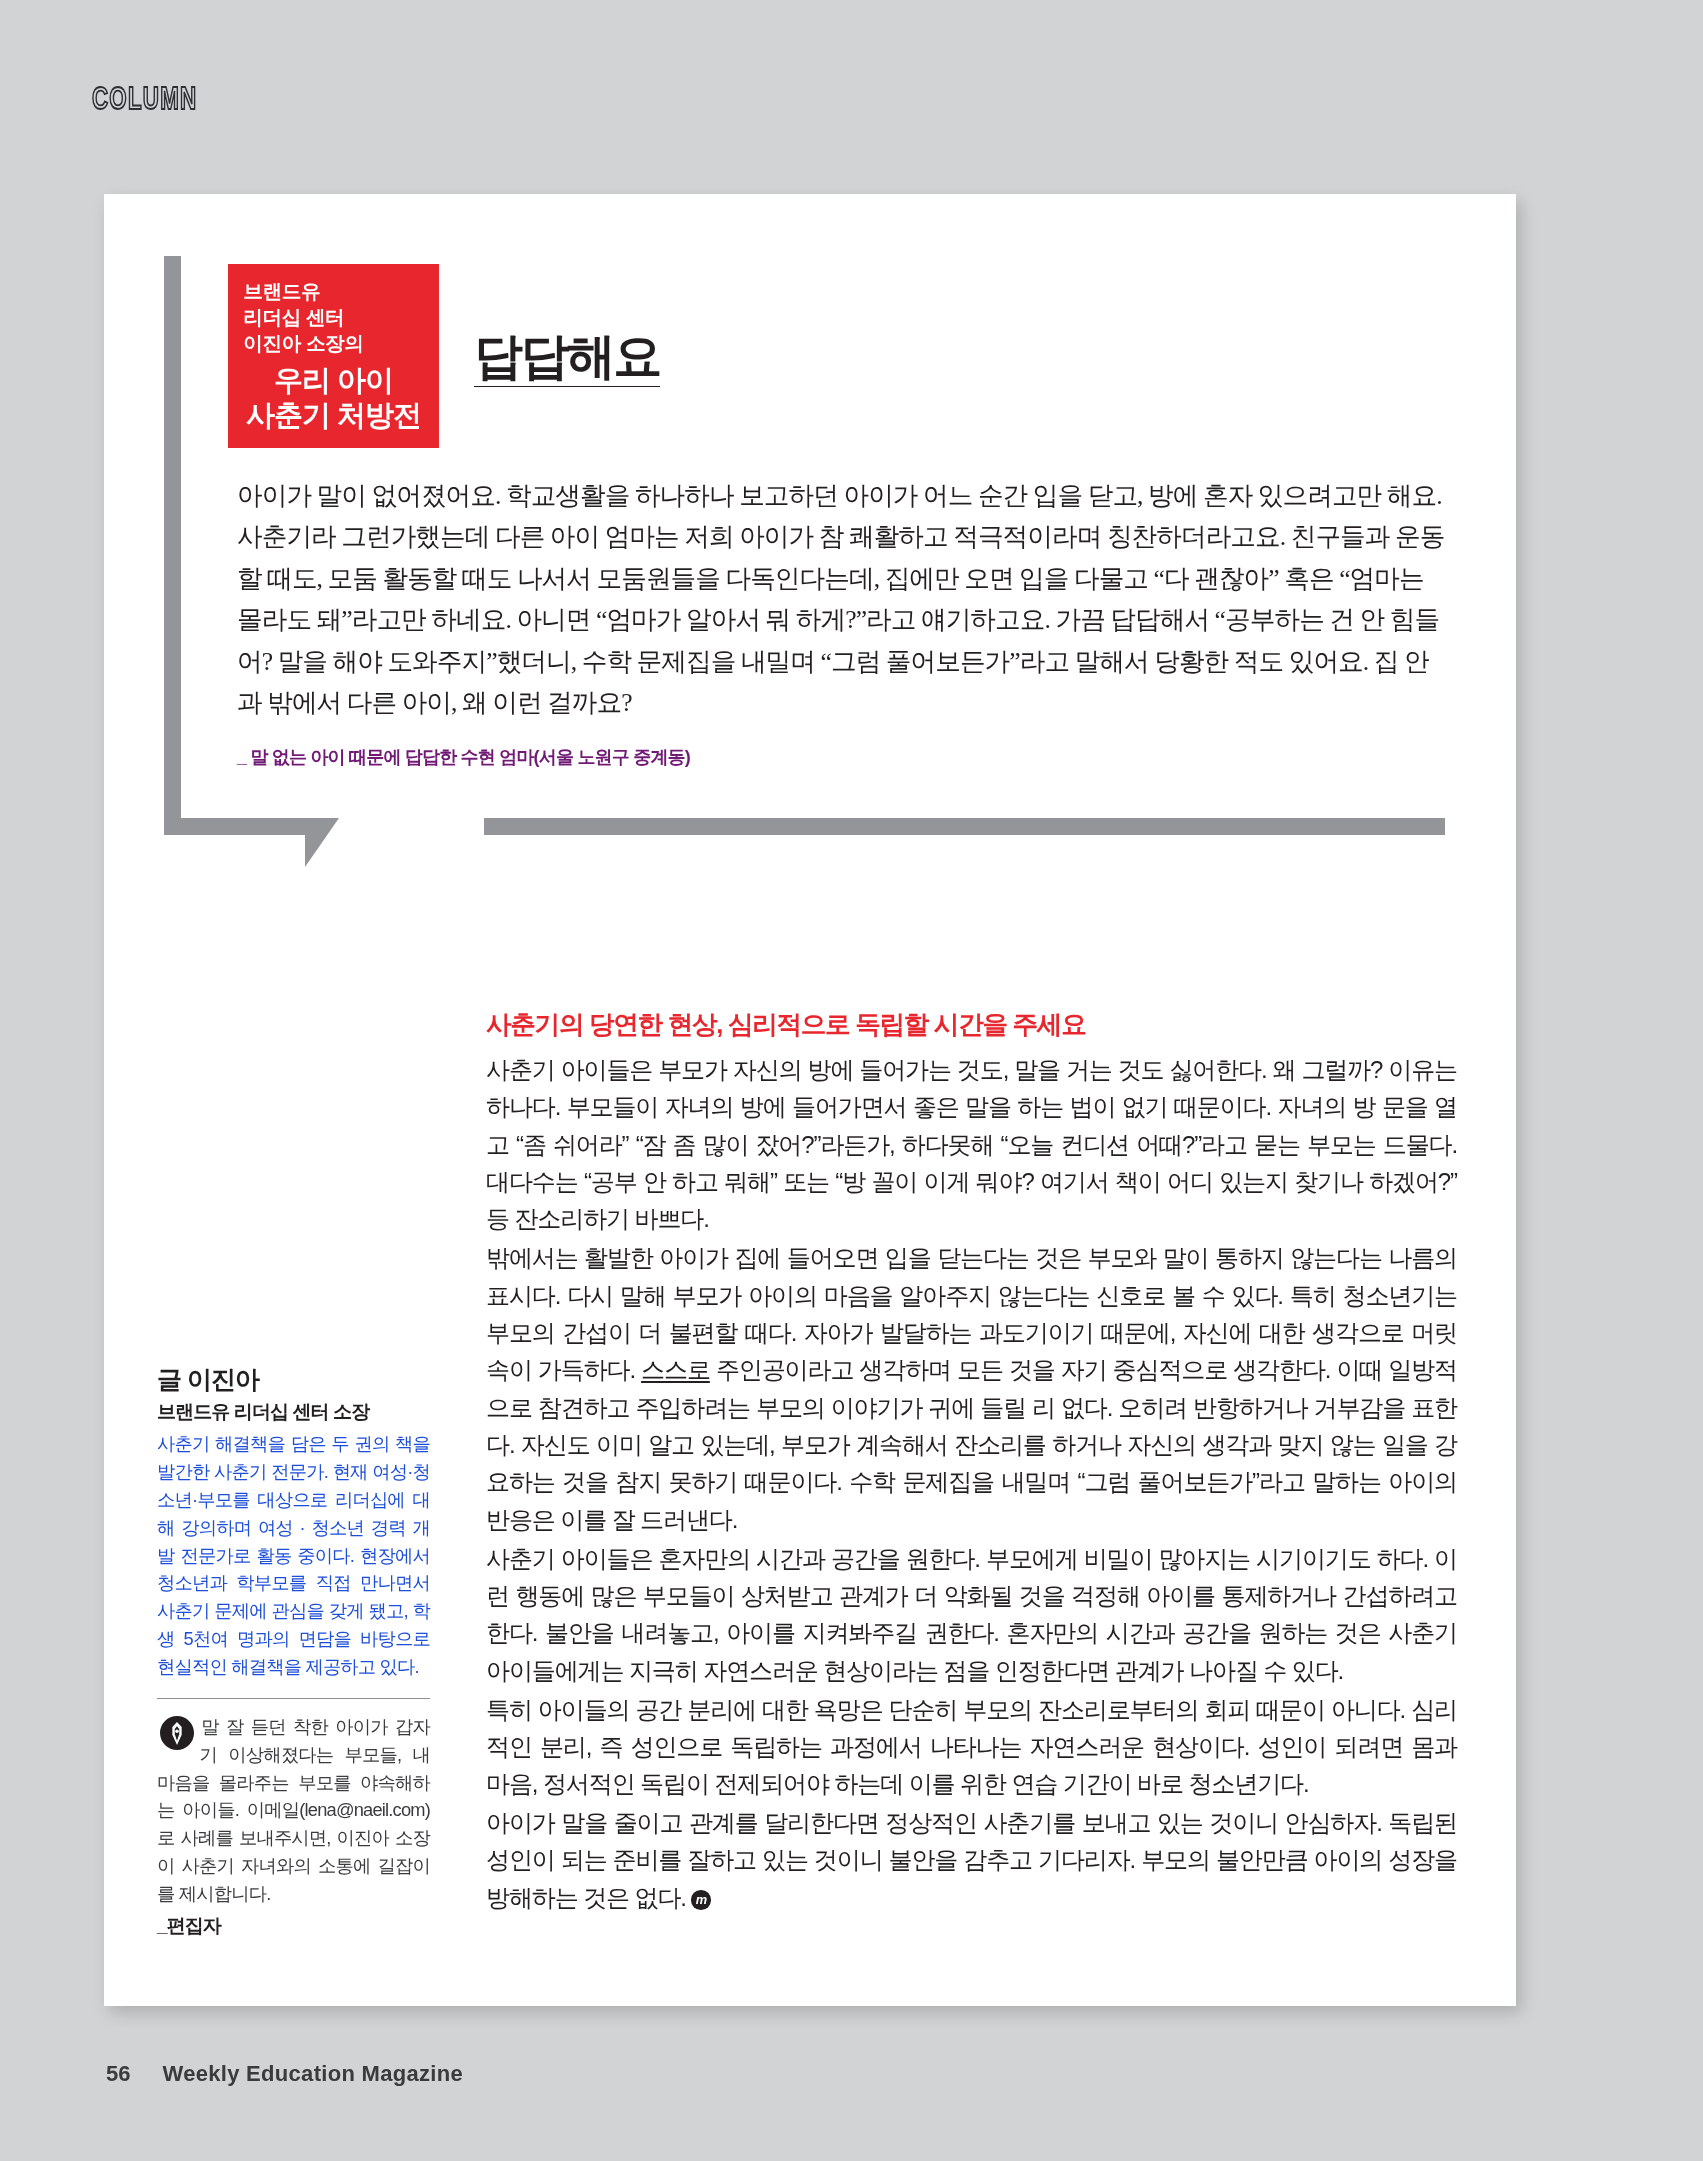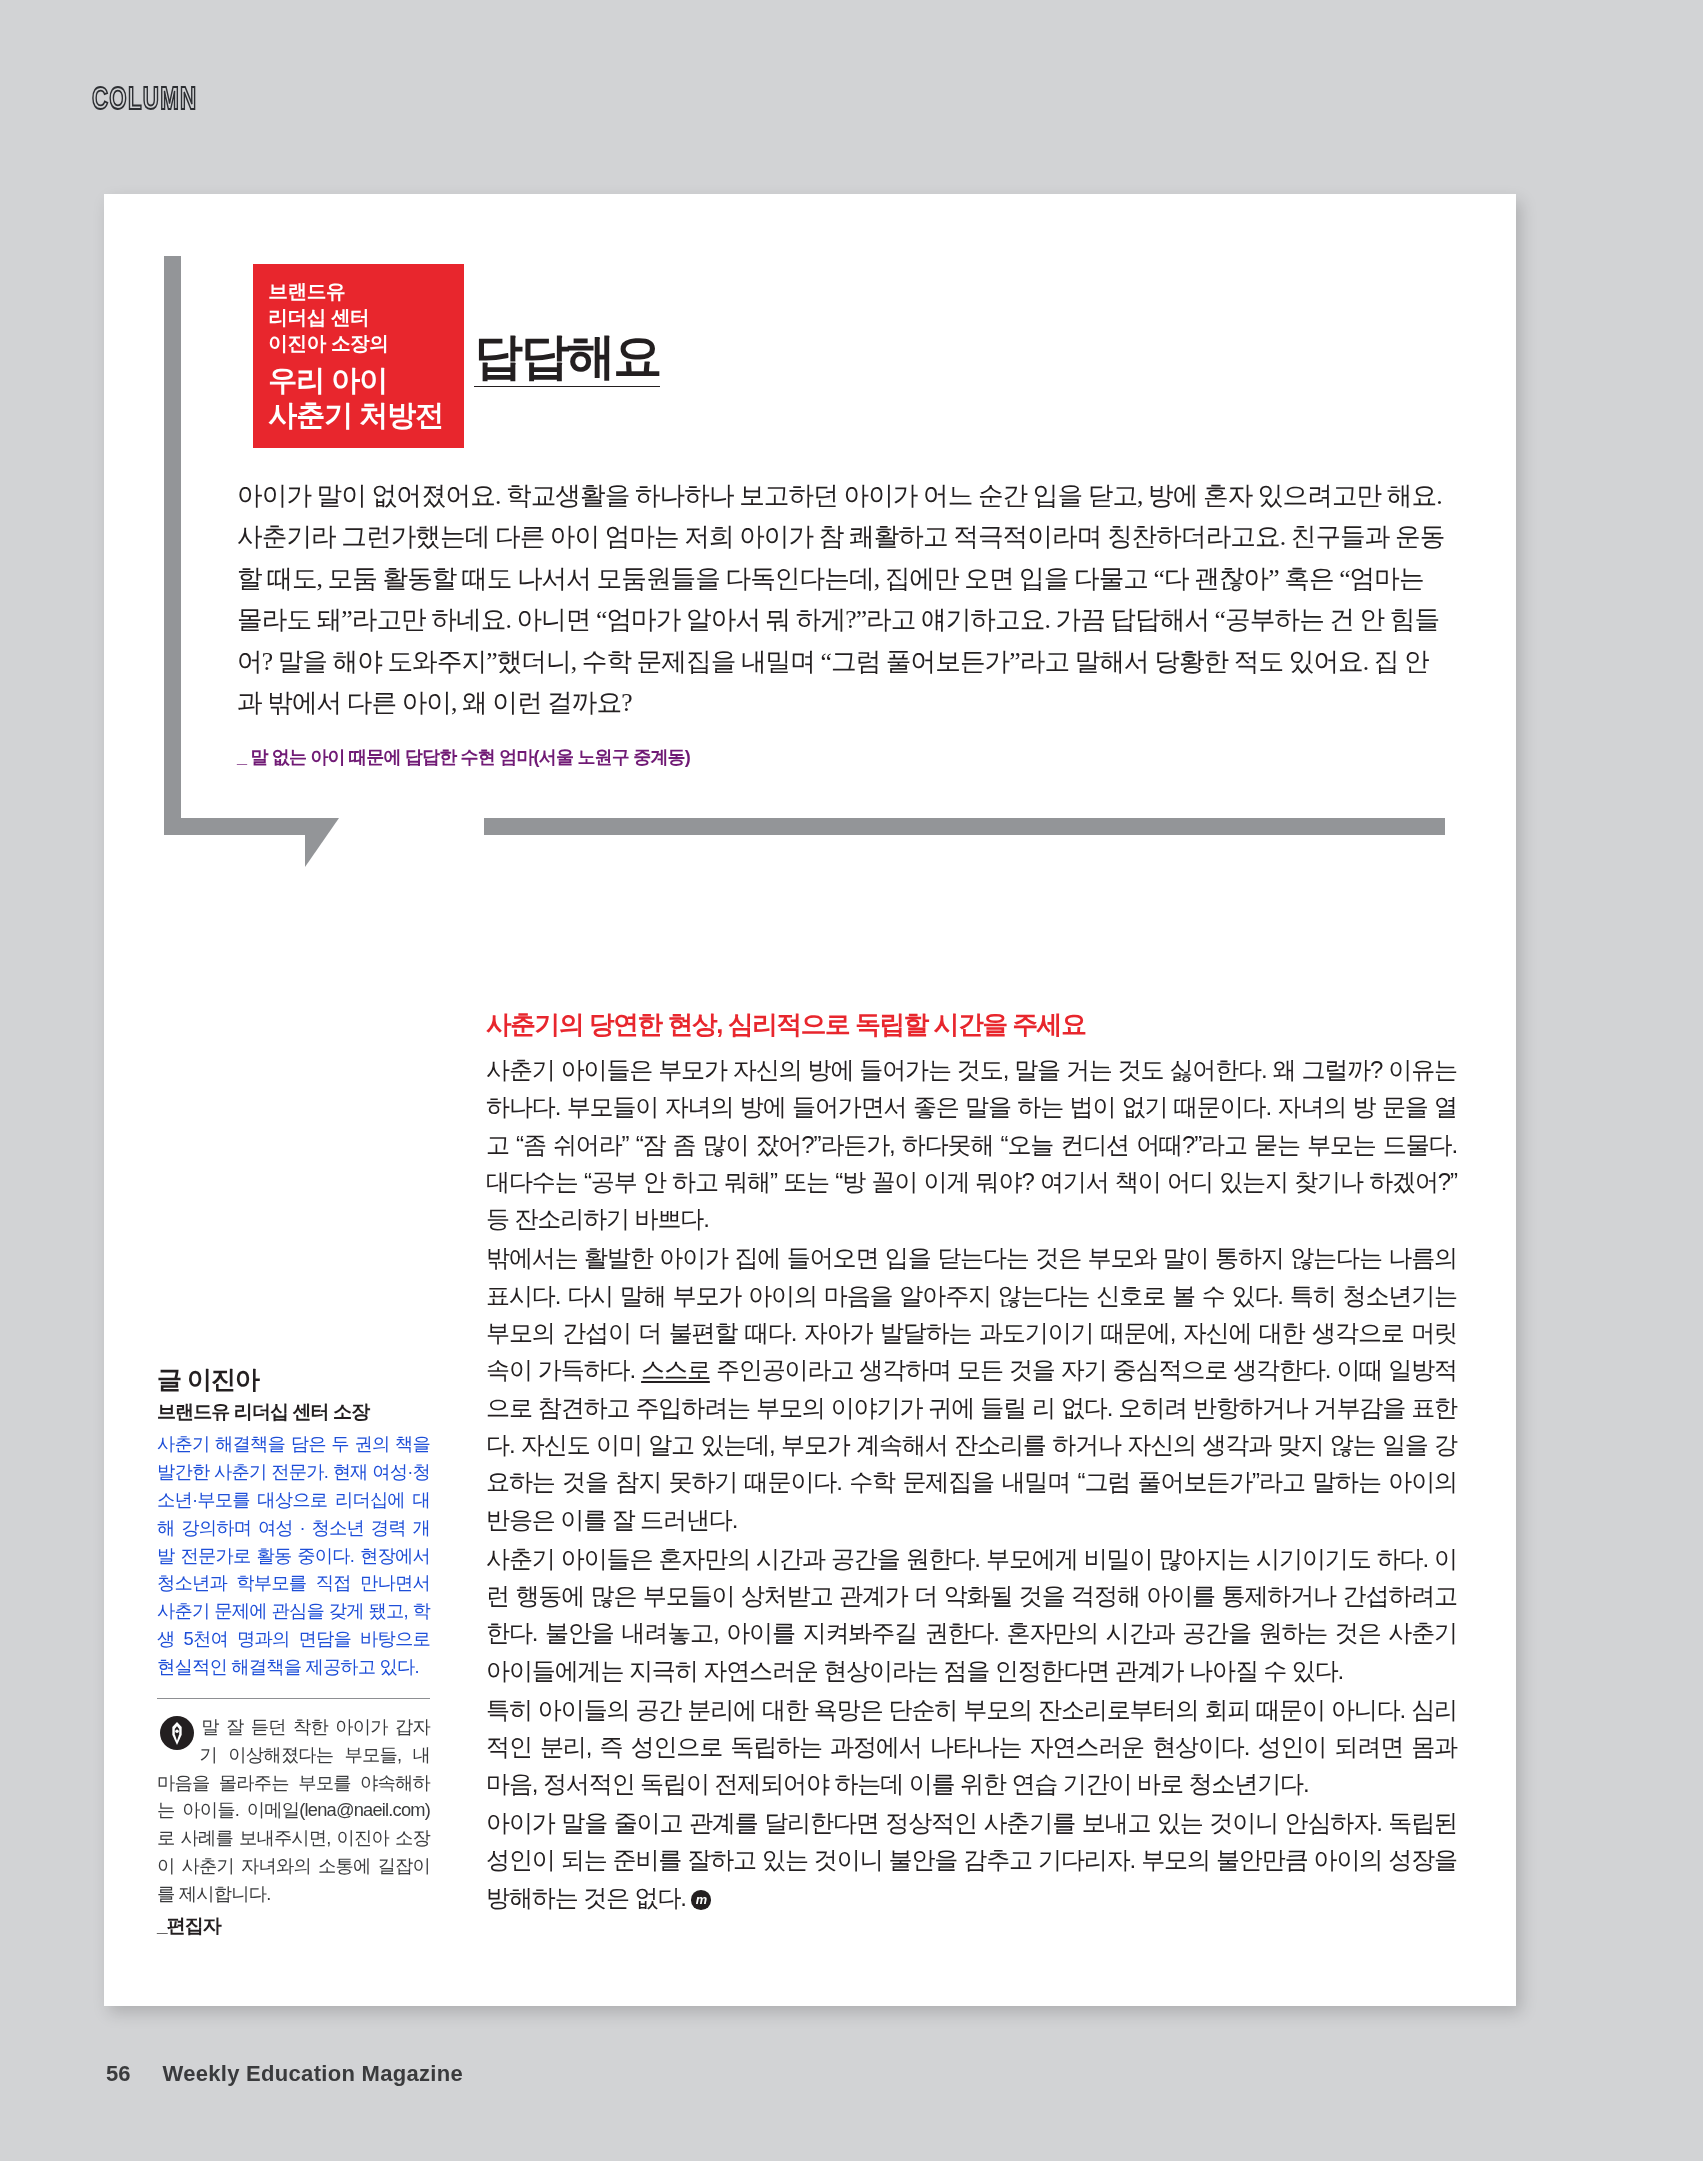--- a/index.html
+++ b/index.html
@@ -80,34 +80,33 @@
   
   .badge {
     position: absolute;
     left: 228px;
     top: 264px;
     width: 211px;
     background: #e8262d;
     padding: 13.6px 15.3px 15.3px 15.3px;
     box-sizing: border-box;
     color: #ffffff;
-    margin-left: 25px;
   }
   .badge-small {
     font-size: 19.6px;
     font-weight: 700;
     line-height: 1.34;
     letter-spacing: -0.4px;
   }
   .badge-big {
     font-size: 29px;
     font-weight: 800;
     line-height: 1.2;
     letter-spacing: -1px;
-    text-align: left;
+    text-align: center;
     margin-top: 6.8px;
   }
 
   
   .headline {
     position: absolute;
     left: 474px;
     top: 322px;
     width: 596px;
   }

